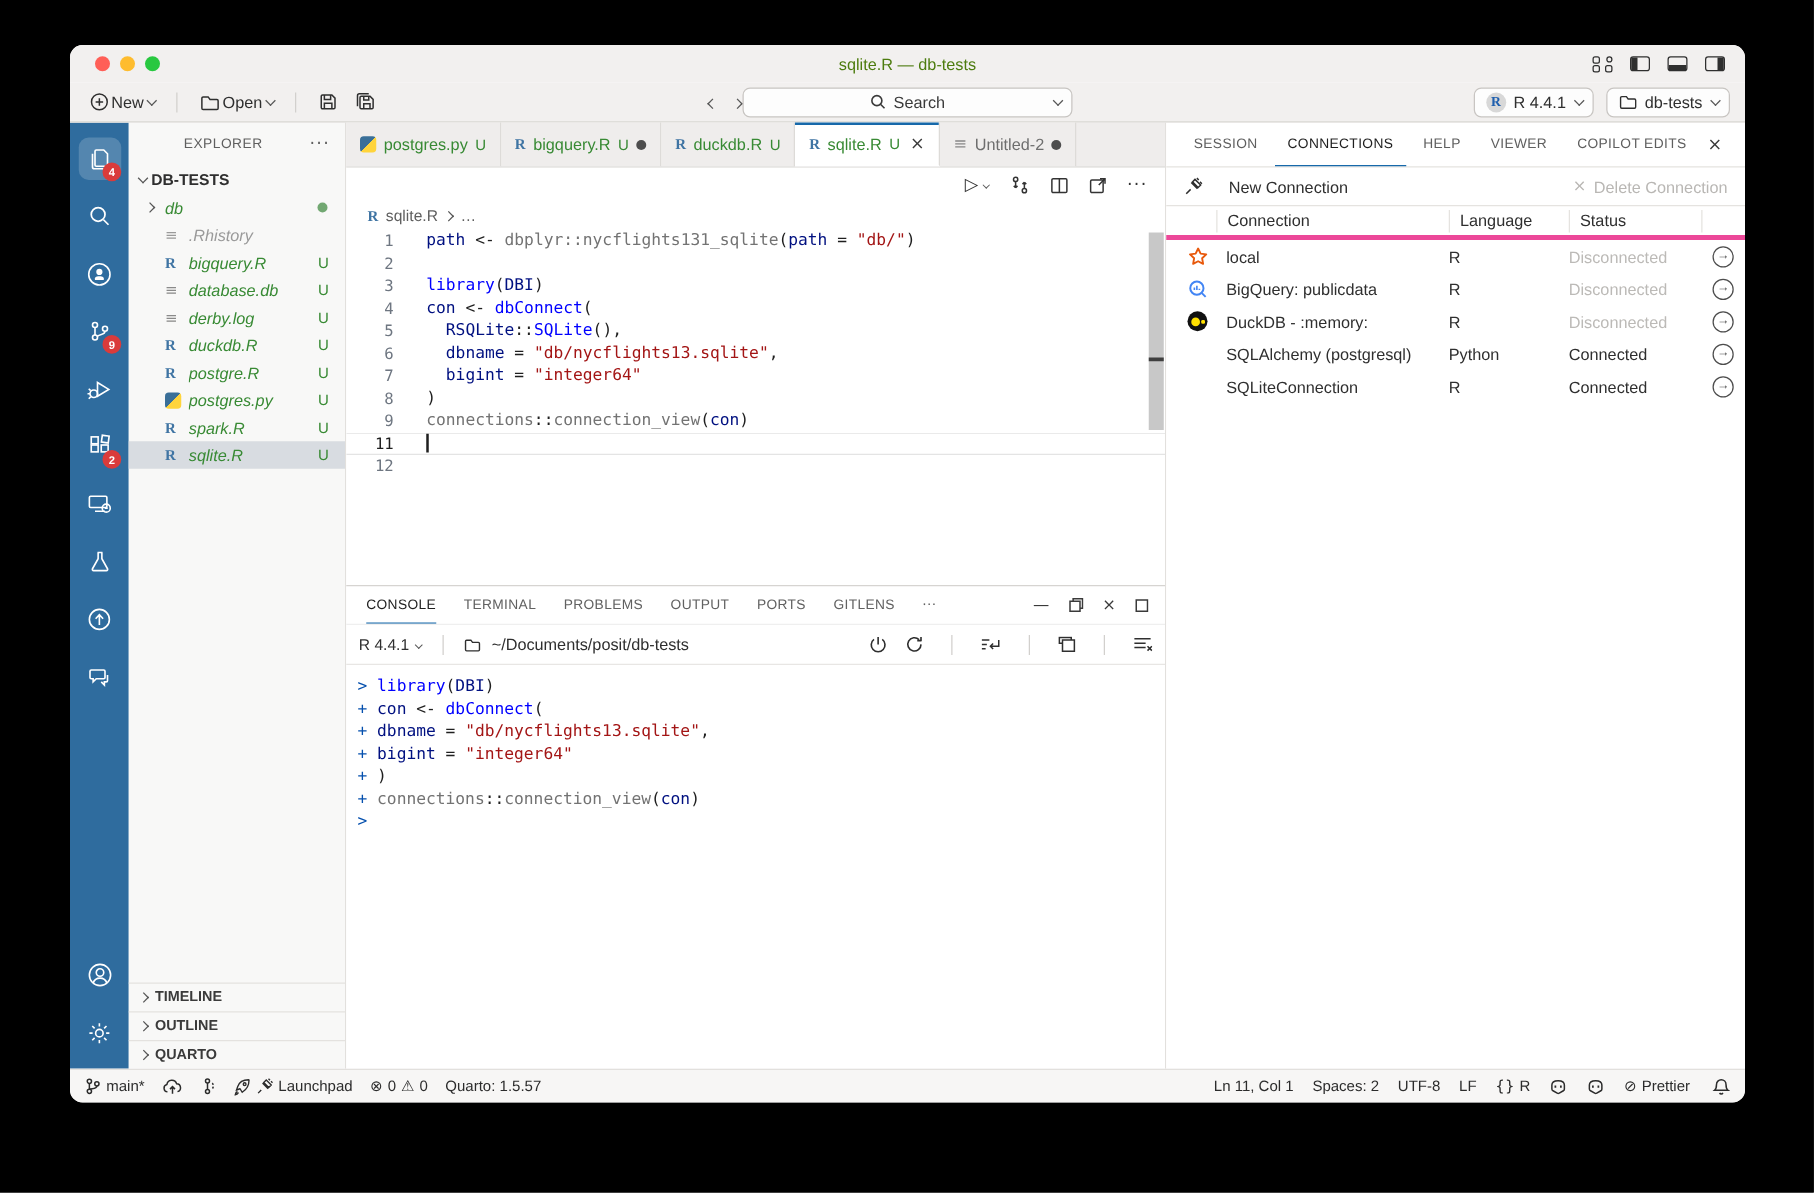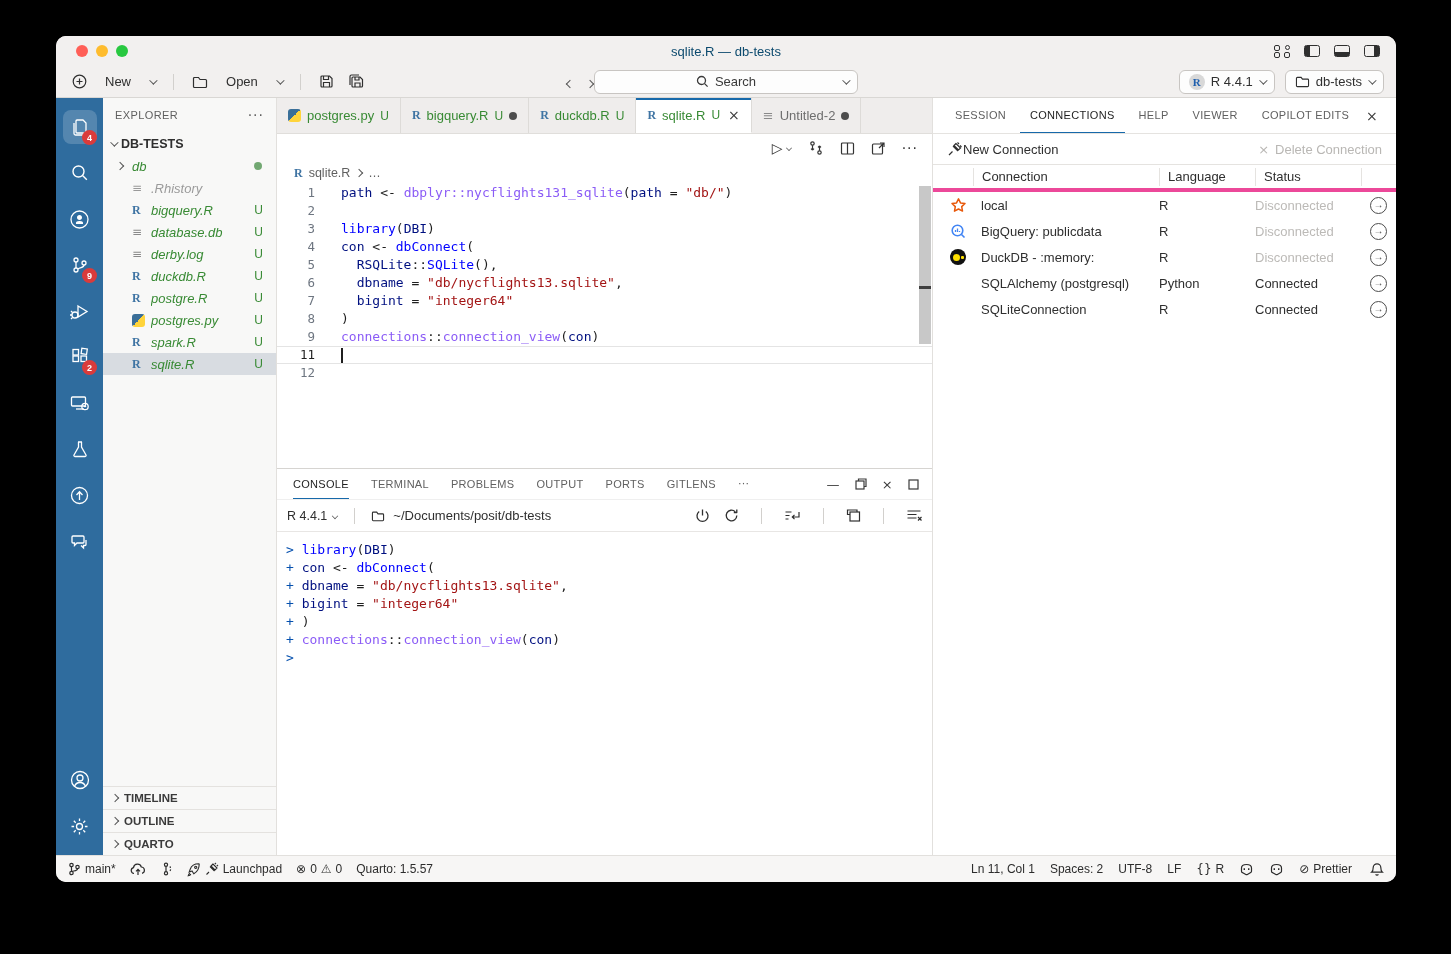--- a/index.html
+++ b/index.html
@@ -6,35 +6,35 @@
   html,body { width:1451px; height:954px; background:#000; font-family:"Liberation Sans",sans-serif; }
   .window { position:absolute; left:56px; top:36px; width:1340px; height:846px;
             background:#fff; border-radius:10px; overflow:hidden; display:flex; flex-direction:column;
             box-shadow:0 20px 60px rgba(0,0,0,.55); }
 
   
   .titlebar { height:30px; background:#f2f0ef; display:flex; align-items:center; position:relative; flex:0 0 auto; }
   .traffic { display:flex; gap:8px; padding-left:20px; }
   .tl { width:12px; height:12px; border-radius:50%; }
   .tl.red{background:#ff5f57;} .tl.yel{background:#febc2e;} .tl.grn{background:#28c840;}
-  .wtitle { position:absolute; left:0; right:0; text-align:center; font-size:13px; color:#0c4a6e; }
+  .wtitle { position:absolute; left:0; right:0; text-align:center; font-size:13px; color:#4d7c0f; }
   .layout-icons { margin-left:auto; display:flex; gap:14px; padding-right:16px; align-items:center; z-index:2; }
   .lio { width:16px; height:12px; border:1.6px solid #2f2f2f; border-radius:2.5px; position:relative; }
   .lio .fillL{position:absolute;left:0;top:0;bottom:0;width:5px;background:#2f2f2f;}
   .lio .fillB{position:absolute;left:0;right:0;bottom:0;height:4px;background:#2f2f2f;}
   .lio .fillR{position:absolute;right:0;top:0;bottom:0;width:5px;background:#2f2f2f;}
   .lio.grid{border:none;width:16px;height:13px;}
   .lio.grid i{position:absolute;border:1.6px solid #2f2f2f;border-radius:2px;width:6px;height:6px;}
   .lio.grid i:nth-child(1){left:0;top:0;} .lio.grid i:nth-child(2){right:0;top:0;width:5px;height:5px;border-radius:50%;}
   .lio.grid i:nth-child(3){left:0;bottom:0;} .lio.grid i:nth-child(4){right:0;bottom:0;}
 
   
   .toolbar { height:32px; background:#f2f0ef; border-bottom:1px solid #d9d7d4; display:flex; align-items:center; padding:0 12px; flex:0 0 auto; position:relative;}
   .tbgroup { display:flex; align-items:center; gap:6px; }
-  .tbbtn { display:flex; align-items:center; gap:18px; font-size:13px; color:#2f2f2f; padding:3px 4px; border-radius:5px; }
+  .tbbtn { display:flex; align-items:center; gap:2px; font-size:13px; color:#2f2f2f; padding:3px 4px; border-radius:5px; }
   .sep { width:1px; height:16px; background:#d2d0cd; margin:0 8px; }
   .chev { width:6px; height:6px; border-right:1.4px solid #555; border-bottom:1.4px solid #555; display:inline-block; }
   .chev.d { transform:rotate(45deg) translateY(-2px); }
   .chev.r { transform:rotate(-45deg); }
   .chev.l { transform:rotate(135deg); }
   .navchev { font-size:16px; color:#7e7e7e; padding:0 6px; }
   .searchbox { position:absolute; left:50%; transform:translateX(-50%); width:264px; height:24px; background:#fdfdfd;
                border:1px solid #c8c5c2; border-radius:6px; display:flex; align-items:center; justify-content:center; gap:6px; font-size:13px; color:#3a3a3a; }
   .searchbox .caret { position:absolute; right:9px; }
   .pill { height:24px; background:#fdfdfd; border:1px solid #c8c5c2; border-radius:6px; display:flex; align-items:center; gap:6px; padding:0 9px; font-size:13px; color:#2f2f2f; }
@@ -48,21 +48,21 @@
   .abar { width:47px; background:#2f6c9e; display:flex; flex-direction:column; align-items:center; padding-top:6px; flex:0 0 auto; }
   .abitem { width:47px; height:46px; display:flex; align-items:center; justify-content:center; position:relative; color:#fff; }
   .abitem .hl { position:absolute; width:34px; height:34px; border-radius:8px; background:rgba(255,255,255,.18); }
   .abitem svg { position:relative; z-index:1; }
   .abbadge { position:absolute; right:6px; bottom:5px; min-width:15px; height:15px; border-radius:8px; background:#da3b3b; color:#fff;
              font-size:9px; font-weight:bold; display:flex; align-items:center; justify-content:center; padding:0 3px; z-index:2; }
   .abspacer { flex:1; }
 
   
   .sidebar { width:174px; background:#f8f8f7; border-right:1px solid #e2e0dd; display:flex; flex-direction:column; font-size:13px; flex:0 0 auto; }
-  .sbheader { height:34px; display:flex; align-items:center; justify-content:space-between; padding:0 12px; font-size:11px; letter-spacing:.4px; color:#5f5f5f; }
+  .sbheader { height:34px; display:flex; align-items:center; justify-content:space-between; padding:0 12px; font-size:11px; letter-spacing:.4px; color:#5f5f5f;margin-left:32px; }
   .sbmore { color:#5f5f5f; font-size:14px; letter-spacing:1px; }
   .rootrow { height:23px; display:flex; align-items:center; gap:5px; padding-left:7px; font-weight:bold; font-size:12.5px; color:#2f2f2f; }
   .frow { height:22px; display:flex; align-items:center; padding:0 10px 0 14px; color:#388a34; }
   .frow.selected { background:#d8dce1; }
   .frow .chevcell { width:15px; display:flex; }
   .frow .ficon { width:19px; display:flex; align-items:center; font-size:12px; }
   .fname { flex:1; white-space:nowrap; overflow:hidden;font-style:italic; }
   .frow.muted, .frow.muted .ficon { color:#9a9a9a; }
   .ubadge { font-size:12px; color:#388a34; padding-right:3px; }
   .gdot { width:8px; height:8px; border-radius:50%; background:#72a872; margin-right:4px; }
@@ -88,21 +88,21 @@
   .breadcrumb { height:22px; display:flex; align-items:center; gap:6px; padding-left:17px; font-size:12.5px; color:#5f5f5f; flex:0 0 auto; }
 
   
   .codearea { flex:1; position:relative; overflow:hidden; font-family:"DejaVu Sans Mono","Liberation Mono",monospace; font-size:13px; }
   .cl { display:flex; height:18px; line-height:18px; position:relative; }
   .cl .ln { width:38px; text-align:right; color:#6e7681; flex:0 0 auto; font-size:12.5px; }
   .cl .ct { padding-left:26px; white-space:pre; }
   .cl.current { box-shadow:inset 0 1px 0 #e4e4e4, inset 0 -1px 0 #e4e4e4; }
   .cl.current .ln { color:#1f1f1f; }
   .cursor { display:inline-block; width:1.5px; height:15px; background:#1f1f1f; vertical-align:middle; }
-  .tk-v{color:#001080;} .tk-k{color:#0000ff;} .tk-f{color:#8b5cf6;margin-top:24px;} .tk-s{color:#a31515;} .tk-o{color:#1f1f1f;}
+  .tk-v{color:#001080;} .tk-k{color:#0000ff;} .tk-f{color:#737373;margin-top:24px;} .tk-s{color:#a31515;} .tk-o{color:#1f1f1f;}
   .vscroll { position:absolute; right:1px; top:2px; width:12px; height:158px; background:rgba(110,110,110,.38); }
   .vscroll .mark { position:absolute; left:0; right:0; top:100px; height:3px; background:#3f3f3f; }
 
   
   .panel { height:387px; border-top:1px solid #d6d4d1; display:flex; flex-direction:column; flex:0 0 auto; }
   .ptabs { height:30px; display:flex; align-items:center; padding-left:16px; gap:22px; font-size:11px; letter-spacing:.3px; color:#616161; flex:0 0 auto; }
   .ptab { height:100%; display:flex; align-items:center; border-bottom:1.5px solid transparent; }
   .ptab.active { color:#1f1f1f; border-bottom-color:#1769aa; }
   .pwinicons { margin-left:auto; display:flex; gap:15px; padding-right:13px; align-items:center; color:#3a3a3a; font-size:13px; }
   .ctoolbar { height:33px; border-top:1px solid #efefef; border-bottom:1px solid #e8e6e4; display:flex; align-items:center; padding:0 10px; gap:8px; font-size:12.5px; color:#2f2f2f; flex:0 0 auto; }
@@ -111,21 +111,21 @@
   .crow { white-space:pre; }
   .prompt { color:#0550ae; }
 
   
   .rpane { flex:1; background:#fff; display:flex; flex-direction:column; min-width:0; }
   .rtabs { height:36px; border-bottom:1px solid #e5e3e0; display:flex; align-items:center; gap:4px; padding-left:12px; font-size:11px; letter-spacing:.3px; color:#5f5f5f; flex:0 0 auto; }
   .rtab { padding:0 10px; height:100%; display:flex; align-items:center; border-bottom:1.5px solid transparent; }
   .rtab.active { color:#1f1f1f; border-bottom-color:#1769aa; }
   .rtabclose { margin-left:auto; padding-right:18px; font-size:14px; color:#3a3a3a; }
   .cactions { height:31px; border-bottom:1px solid #e5e3e0; display:flex; align-items:center; padding:0 14px; font-size:13px; flex:0 0 auto; }
-  .newconn { display:flex; align-items:center; gap:0; color:#2f2f2f; }
+  .newconn { display:flex; align-items:center; gap:20px; color:#2f2f2f; }
   .delconn { margin-left:auto; display:flex; align-items:center; gap:6px; color:#b9b7b4; }
   .ctable { font-size:13px; color:#2f2f2f; }
   .trow { display:grid; grid-template-columns:30px 186px 96px 106px 1fr; align-items:center; height:26px; padding-left:10px; }
   .thead { height:27px; border-bottom:4px solid #ec4899; color:#2f2f2f; }
   .thead .hc { border-left:1px solid #e5e3e0; padding-left:8px; height:18px; line-height:18px; }
   .thead .hc.first { border-left:none; }
   .cicon { display:flex; align-items:center; justify-content:center; }
   .cname { padding-left:8px; white-space:nowrap; overflow:hidden; }
   .cstatus.dis { color:#bcbab7; }
   .carrow { display:flex; justify-content:flex-end; padding-right:9px; }

